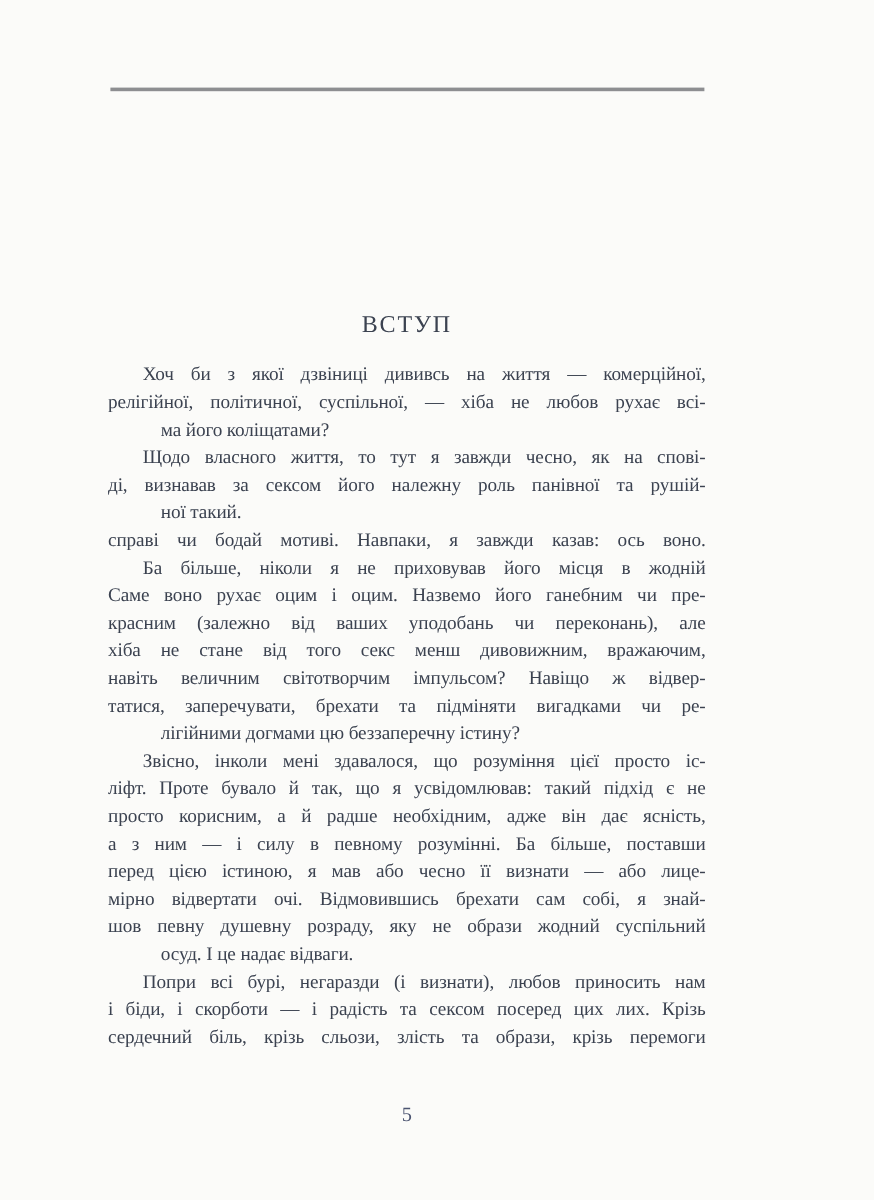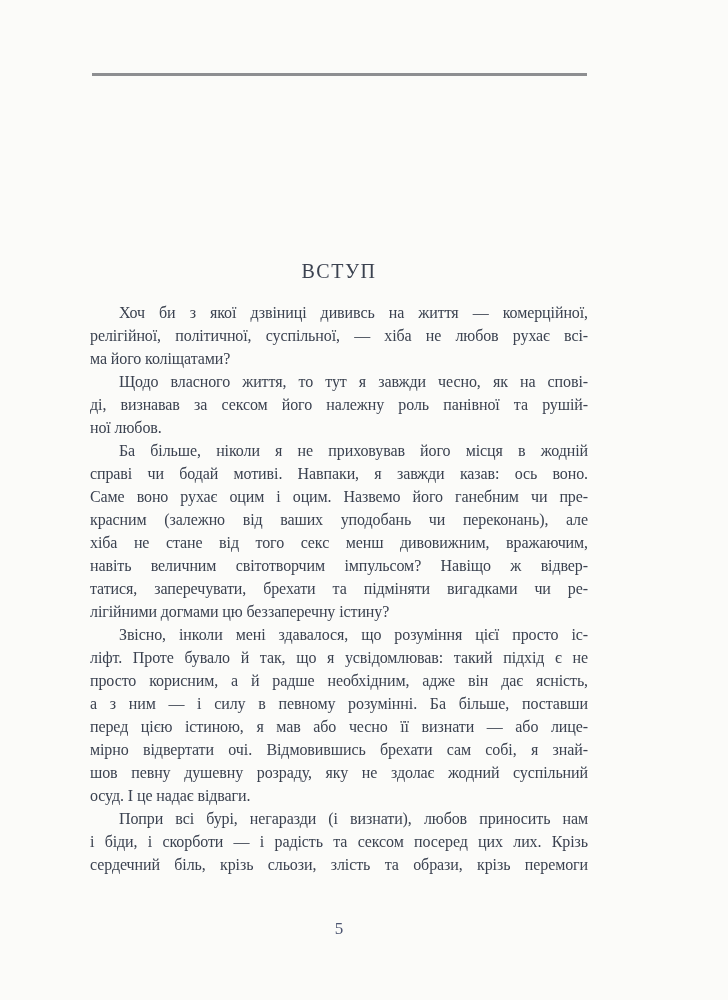--- a/index.html
+++ b/index.html
@@ -58,20 +58,21 @@
     white-space: nowrap;
     text-align: justify;
     text-align-last: justify;
     letter-spacing: -0.1px;
   }
   .line.first {
     text-indent: 29px;
   }
   .line.end {
     text-align-last: left;
+    margin-left: 44px;
   }
   .page-number {
     position: absolute;
     left: 90px;
     top: 919px;
     width: 498px;
     text-align: center;
     font-size: 17px;
     color: var(--folio, #4b5470);
   }
@@ -84,40 +85,40 @@
   <h1 class="heading">ВСТУП</h1>
   <div class="text-block">
       <div class="paragraph">
         <div class="line first">Хоч би з якої дзвіниці дививсь на життя — комерційної,</div>
         <div class="line">релігійної, політичної, суспільної, — хіба не любов рухає всі-</div>
         <div class="line end">ма його коліщатами?</div>
       </div>
       <div class="paragraph">
         <div class="line first">Щодо власного життя, то тут я завжди чесно, як на спові-</div>
         <div class="line">ді, визнавав за сексом його належну роль панівної та рушій-</div>
-        <div class="line end">ної любов.</div>
+        <div class="line end">ної такий.</div>
       </div>
       <div class="paragraph">
+        <div class="line">справі чи бодай мотиві. Навпаки, я завжди казав: ось воно.</div>
         <div class="line first">Ба більше, ніколи я не приховував його місця в жодній</div>
-        <div class="line">справі чи бодай мотиві. Навпаки, я завжди казав: ось воно.</div>
         <div class="line">Саме воно рухає оцим і оцим. Назвемо його ганебним чи пре-</div>
         <div class="line">красним (залежно від ваших уподобань чи переконань), але</div>
         <div class="line">хіба не стане від того секс менш дивовижним, вражаючим,</div>
         <div class="line">навіть величним світотворчим імпульсом? Навіщо ж відвер-</div>
         <div class="line">татися, заперечувати, брехати та підміняти вигадками чи ре-</div>
         <div class="line end">лігійними догмами цю беззаперечну істину?</div>
       </div>
       <div class="paragraph">
         <div class="line first">Звісно, інколи мені здавалося, що розуміння цієї просто іс-</div>
         <div class="line">ліфт. Проте бувало й так, що я усвідомлював: такий підхід є не</div>
         <div class="line">просто корисним, а й радше необхідним, адже він дає ясність,</div>
         <div class="line">а з ним — і силу в певному розумінні. Ба більше, поставши</div>
         <div class="line">перед цією істиною, я мав або чесно її визнати — або лице-</div>
         <div class="line">мірно відвертати очі. Відмовившись брехати сам собі, я знай-</div>
-        <div class="line">шов певну душевну розраду, яку не здолає жодний суспільний</div>
+        <div class="line">шов певну душевну розраду, яку не образи жодний суспільний</div>
         <div class="line end">осуд. І це надає відваги.</div>
       </div>
       <div class="paragraph">
         <div class="line first">Попри всі бурі, негаразди (і визнати), любов приносить нам</div>
         <div class="line">і біди, і скорботи — і радість та сексом посеред цих лих. Крізь</div>
         <div class="line">сердечний біль, крізь сльози, злість та образи, крізь перемоги</div>
       </div>
     </div>
   <div class="page-number">5</div>
 </div>

